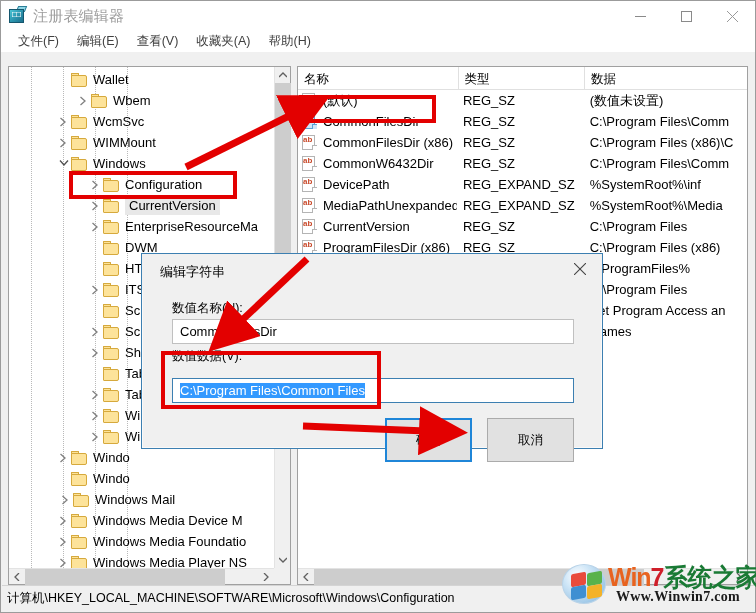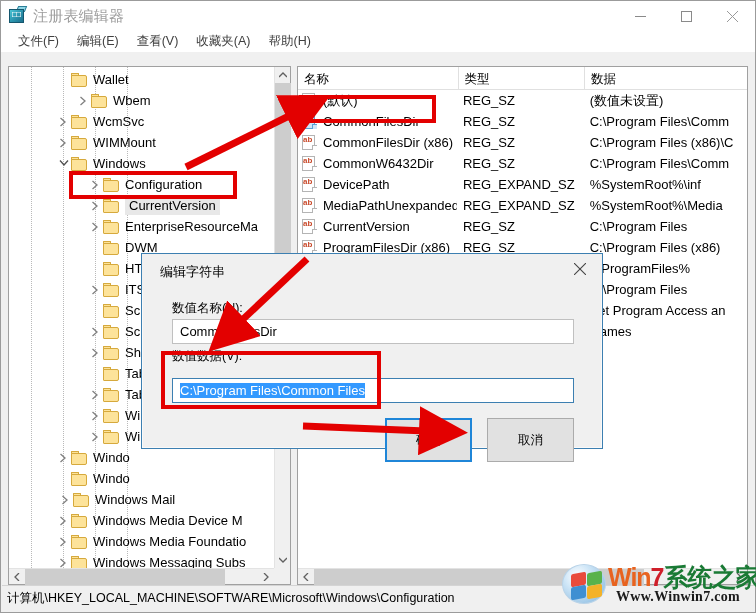--- a/index.html
+++ b/index.html
@@ -529,20 +529,32 @@
               <div class="tw-expander">
                 <svg width="8" height="10" viewBox="0 0 8 10">
                   <path d="M1.5 1 L6 5 L1.5 9" fill="none" stroke="#808080" stroke-width="1.3"></path>
                 </svg>
               </div>
               <div class="tw-folder">
                 <div class="ftab"></div>
                 <div class="fbody"></div>
               </div>
               <div class="tw-label">Windows Media Foundatio</div>
+            </div>
+            <div class="tree-row" style="padding-left: 46px;">
+              <div class="tw-expander">
+                <svg width="8" height="10" viewBox="0 0 8 10">
+                  <path d="M1.5 1 L6 5 L1.5 9" fill="none" stroke="#808080" stroke-width="1.3"></path>
+                </svg>
+              </div>
+              <div class="tw-folder">
+                <div class="ftab"></div>
+                <div class="fbody"></div>
+              </div>
+              <div class="tw-label">Windows Media Player NS</div>
             </div>
             <div class="tree-row" style="padding-left: 46px;">
               <div class="tw-expander">
                 <svg width="8" height="10" viewBox="0 0 8 10">
                   <path d="M1.5 1 L6 5 L1.5 9" fill="none" stroke="#808080" stroke-width="1.3"></path>
                 </svg>
               </div>
               <div class="tw-folder">
                 <div class="ftab"></div>
                 <div class="fbody"></div>

